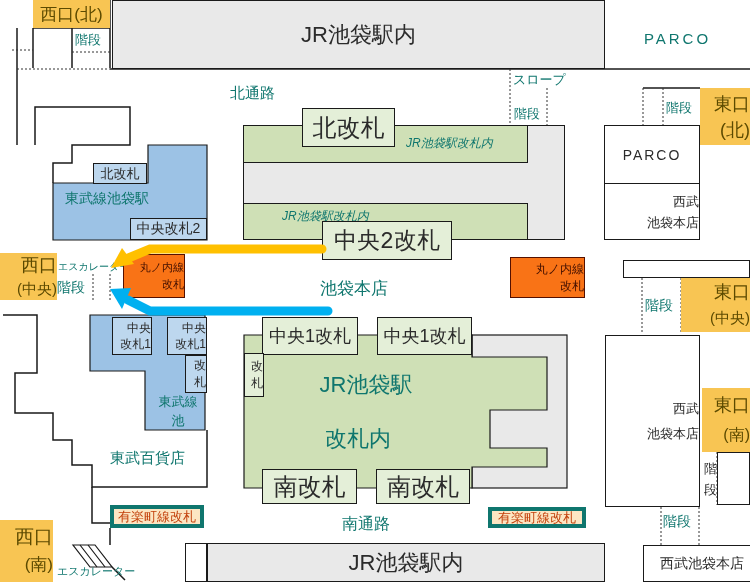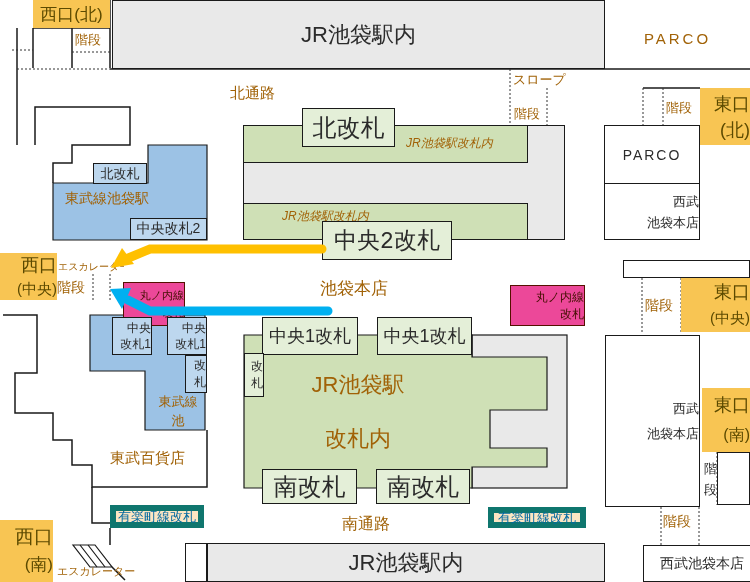--- a/index.html
+++ b/index.html
@@ -1,28 +1,28 @@
 <!DOCTYPE html>
 <html><head>
 <meta charset="utf-8">
 <style>
   html,body{margin:0;padding:0;background:#fff;}
   #stage{position:relative;width:750px;height:582px;overflow:hidden;background:#fff;
          font-family:"Liberation Sans",sans-serif;color:#2b2b2b;}
   .abs{position:absolute;box-sizing:border-box;}
-  .txt{position:absolute;white-space:nowrap;color:#a16207;}
+  .txt{position:absolute;white-space:nowrap;color:#0f766e;}
   .center{display:flex;align-items:center;justify-content:center;}
   .col{display:flex;flex-direction:column;align-items:flex-end;justify-content:center;}
   .orange{background:#f8c553;color:#5c4a00;}
-  .cream{background:#fce6c3;color:#0369a1;border:6px solid #0f766e;}
+  .cream{background:#fce6c3;color:#c2410c;border:4px solid #0f766e;}
   .gray{background:#e9e9e9;border:1px solid #1a1a1a;}
   .green-area{background:#cfe0b6;border:1px solid #1a1a1a;font-style:italic;}
   .green-label{background:#e4efd8;border:1px solid #1a1a1a;}
   .blue-label{background:#bdd7ee;border:1px solid #1a1a1a;}
-  .red{background:#ec4899;color:#431000;border:1px solid #551000;margin-top:28px;}
+  .red{background:#f97316;color:#431000;border:1px solid #551000;}
   .white{background:#fff;border:1px solid #1a1a1a;}
   svg{position:absolute;left:0;top:0;}
 </style>
 </head>
 <body>
 
 <div id="stage">
 
   <svg width="750" height="582" viewBox="0 0 750 582">
     <g stroke="#1a1a1a" stroke-width="1.5" fill="none">
@@ -138,21 +138,21 @@
     <span>池</span>
   </div>
   <div class="txt" style="left:110px;top:449px;font-size:15px;">東武百貨店</div>
 
   <div class="abs green-label center" style="left:262px;top:317px;width:96px;height:38px;font-size:18px;">中央1改札</div>
   <div class="abs green-label center" style="left:377px;top:317px;width:95px;height:38px;font-size:18px;">中央1改札</div>
   <div class="abs green-label col" style="left:244px;top:353px;width:20px;height:44px;font-size:12px;line-height:17px;">
     <span>改</span>
     <span>札</span>
   </div>
-  <div class="txt" style="left:244px;top:370px;width:228px;text-align:center;font-size:22px;">JR池袋駅</div>
+  <div class="txt" style="left:244px;top:370px;width:228px;text-align:center;font-size:22px;padding-left:8px;">JR池袋駅</div>
   <div class="txt" style="left:244px;top:424px;width:228px;text-align:center;font-size:22px;">改札内</div>
   <div class="abs green-label center" style="left:262px;top:469px;width:95px;height:35px;font-size:24px;">南改札</div>
   <div class="abs green-label center" style="left:376px;top:469px;width:94px;height:35px;font-size:24px;">南改札</div>
   <div class="txt" style="left:342px;top:514px;font-size:16px;">南通路</div>
 
   <div class="abs cream center" style="left:110px;top:505px;width:94px;height:23px;font-size:13px;">有楽町線改札</div>
   <div class="abs cream center" style="left:488px;top:507px;width:98px;height:21px;font-size:13px;">有楽町線改札</div>
   <div class="abs white" style="left:185px;top:543px;width:22px;height:39px;"></div>
   <div class="abs gray center" style="left:207px;top:543px;width:398px;height:39px;font-size:22px;">JR池袋駅内</div>
   <div class="abs orange col" style="left:0;top:520px;width:53px;height:62px;line-height:28px;">

